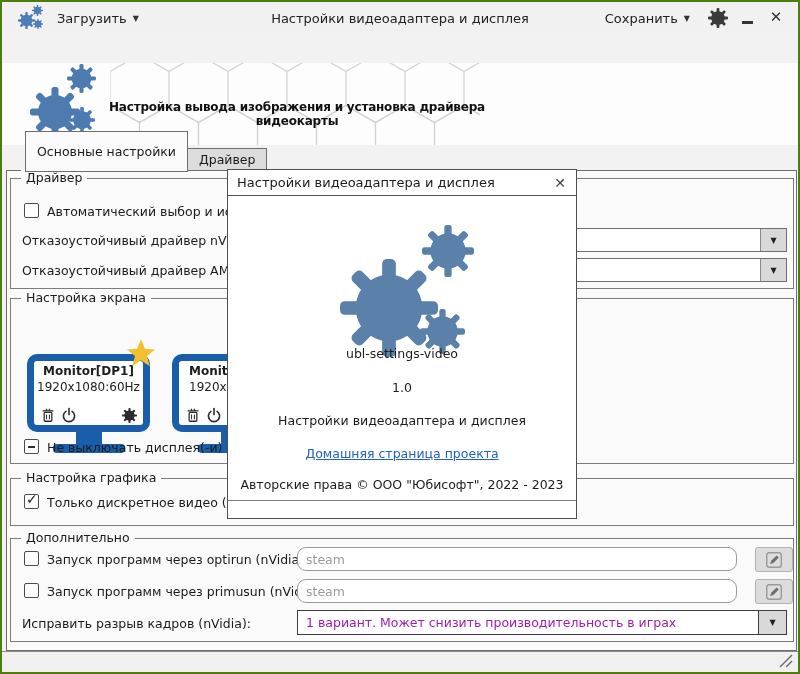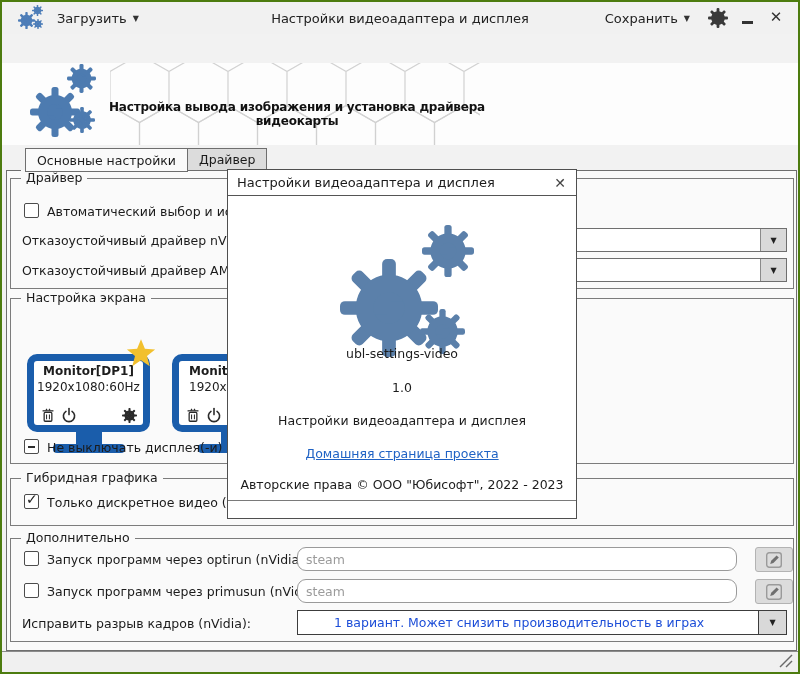--- a/index.html
+++ b/index.html
@@ -30,36 +30,36 @@
   .header { position:absolute; left:0; top:61px; width:796px; height:82px; background:#fdfdfd; overflow:hidden; }
   .hexes { position:absolute; left:108px; top:0; opacity:.6; }
   .hdr-logo { position:absolute; left:28px; top:1px; width:66px; height:74px; }
   .hdr-text { position:absolute; left:95px; top:37px; width:400px; text-align:center;
               font-weight:bold; font-size:12px; letter-spacing:-0.2px; color:#111; }
 
   
   .tabbar { position:absolute; left:24px; top:143px; height:26px; display:flex; align-items:flex-end; z-index:5; }
   .tab { height:23px; padding:0 11px; display:flex; align-items:center; background:#dcdcdc;
          border:1px solid #6e6e6e; margin-left:-1px; font-size:12.5px; color:#1b1b1b; cursor:pointer; }
-  .tab.active { height:24px; background:#fafafa; margin-bottom:-1px; z-index:6;margin-top:32px; }
+  .tab.active { height:41px; background:#fafafa; margin-bottom:-1px; z-index:6;margin-top:32px; }
 
   
   .tabframe { position:absolute; left:4px; top:168px; width:791px; height:481px;
               border:1px solid #6e6e6e; background:#fafafa; }
   .group { position:absolute; border:1px solid #7c7c7c; }
   .legend { position:absolute; top:-9px; left:10px; background:#fafafa; padding:0 5px;
             font-size:12.5px; color:#1b1b1b; white-space:nowrap; }
   .flabel { position:absolute; white-space:nowrap; color:#1b1b1b; }
 
   .cb { position:absolute; width:15px; height:15px; border:1.6px solid #4c4c4c; background:#fff; border-radius:2px; }
   .cb .dash { position:absolute; left:3px; top:5.5px; width:7px; height:2px; background:#2e2e2e; }
   .cb .check { position:absolute; left:1px; top:-4px; font-size:14px; font-weight:bold; color:#222; }
 
   .combo { position:absolute; background:#fff; border:1px solid #6f6f6f; display:flex; align-items:center; }
-  .combo .val { flex:1; padding-left:8px; white-space:nowrap; overflow:hidden; color:#1d4ed8;margin-left:28px; }
+  .combo .val { flex:1; padding-left:8px; white-space:nowrap; overflow:hidden; color:#a21caf; }
   .combo .arrow { width:26px; align-self:stretch; background:#d9d9d9; border-left:1px solid #8a8a8a;
                   display:flex; align-items:center; justify-content:center; font-size:8px; color:#222; }
   .combo.dark { border-color:#3c3c3c; }
   .combo.dark .arrow { border-left-color:#3c3c3c; width:28px; }
 
   .tinput { position:absolute; border:1px solid #9a9a9a; background:#fff; font-family:inherit;
             font-size:12.5px; padding:0 8px; color:#222; border-radius:9px; }
   .tinput::placeholder { color:#9b9b9b; opacity:1; }
   .editbtn { position:absolute; width:38px; height:25px; background:#dcdcdc; border:1px solid #b3b3b3;
              border-radius:3px; display:flex; align-items:center; justify-content:center; }
@@ -265,21 +265,21 @@
     <div class="mon-neck"></div>
     <div class="mon-base"></div>
   </div>
 
   <div class="cb" style="left:22px;top:437px">
       <span class="dash"></span>
     </div>
   <span class="flabel" style="left:45px;top:438px">Не выключать дисплея(-и)</span>
 
   <div class="group" style="left:8px;top:476px;width:784px;height:48px">
-    <span class="legend">Гибридная графика</span>
+    <span class="legend">Настройка графика</span>
   </div>
   <div class="cb" style="left:22px;top:492px">
       <span class="check">✓</span>
     </div>
   <span class="flabel" style="left:45px;top:493px">Только дискретное видео (АМ</span>
 
   <div class="group" style="left:8px;top:536px;width:784px;height:104px">
     <span class="legend">Дополнительно</span>
   </div>
   <div class="cb" style="left:22px;top:549px"></div>

